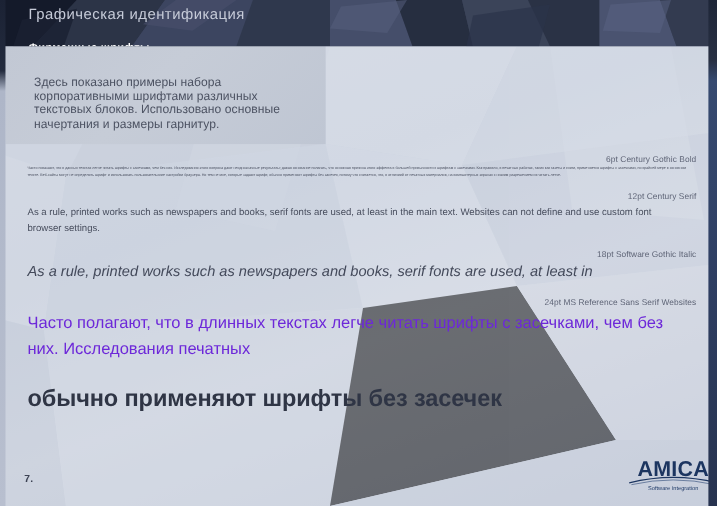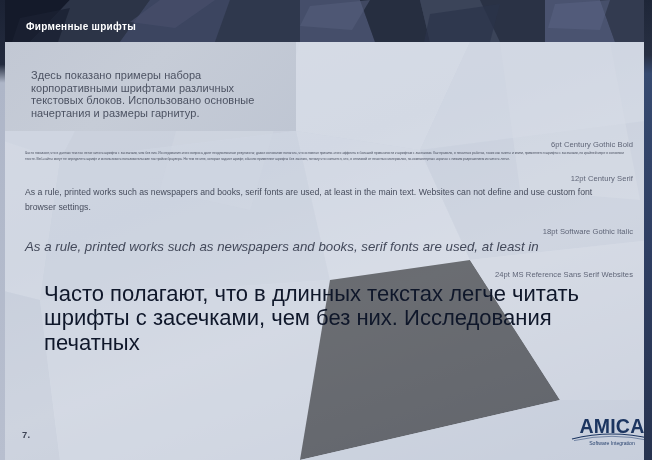--- a/index.html
+++ b/index.html
@@ -144,26 +144,25 @@
   .body-18 {
     font-size: 13.3px;
     line-height: 18px;
     color: #43495a;
     font-style: italic;
     width: 606px;
     margin-top: 1px;
     white-space: nowrap;
   }
   .body-24 {
-    font-size: 22px;
+    font-size: 15px;
     line-height: 24.5px;
-    color: #0f172a;
+    color: #6d28d9;
     width: 600px;
     margin-top: 2px;
-    margin-left: 19px;
   }
   .body-30 {
     font-size: 21.4px;
     line-height: 29px;
     color: #2f3545;
     font-weight: bold;
     margin-top: 3px;
     white-space: nowrap;
     letter-spacing: -0.1px;
   }
@@ -237,20 +236,21 @@
       <polygon points="480,0 545,0 545,42 500,42" fill="#2a3245"></polygon>
       <polygon points="545,0 600,0 615,42 545,42" fill="#4a5370"></polygon>
       <polygon points="600,0 652,0 652,42 615,42" fill="#333b50"></polygon>
       <polygon points="160,0 215,0 175,28 130,22" fill="#474f6b" opacity="0.7"></polygon>
       <polygon points="310,6 370,0 352,30 300,26" fill="#555e7c" opacity="0.55"></polygon>
       <polygon points="555,4 610,0 600,30 548,28" fill="#5a6484" opacity="0.5"></polygon>
       <polygon points="20,18 70,8 58,42 12,42" fill="#1a2132" opacity="0.8"></polygon>
       <polygon points="430,14 500,4 490,42 424,42" fill="#2b334a" opacity="0.7"></polygon>
     </svg>
     <div class="header-text">
+      <div class="header-sup">Графическая идентификация</div>
       <div class="header-title">Фирменные шрифты</div>
     </div>
   </div>
 
   <div class="intro-panel"></div>
   <div class="intro-text">Здесь показано примеры набора корпоративными шрифтами различных текстовых блоков. Использовано основные начертания и размеры гарнитур.</div>
 
   <div class="samples">
 
     <div class="sample">
@@ -275,20 +275,21 @@
     <div class="gap-l"></div>
 
     <div class="sample">
       <div class="sample-label">24pt MS Reference Sans Serif Websites</div>
       <div class="body-24">Часто полагают, что в длинных текстах легче читать шрифты с засечками, чем без них. Исследования печатных</div>
     </div>
 
     <div class="gap-xl"></div>
 
     <div class="sample">
+      <div class="body-30">обычно применяют шрифты без засечек</div>
     </div>
 
   </div>
 
   <div class="page-num">7.</div>
 
   <div class="logo">
     <svg width="92" height="34" viewBox="0 0 92 34">
       <text x="46" y="19" text-anchor="middle" font-family="Liberation Sans, sans-serif" font-size="19.5" font-weight="bold" letter-spacing="0.2" fill="#1c3560">AMICA</text>
       <path d="M6 25 Q46 15 86 25" stroke="#1c3560" stroke-width="1.15" fill="none"></path>

